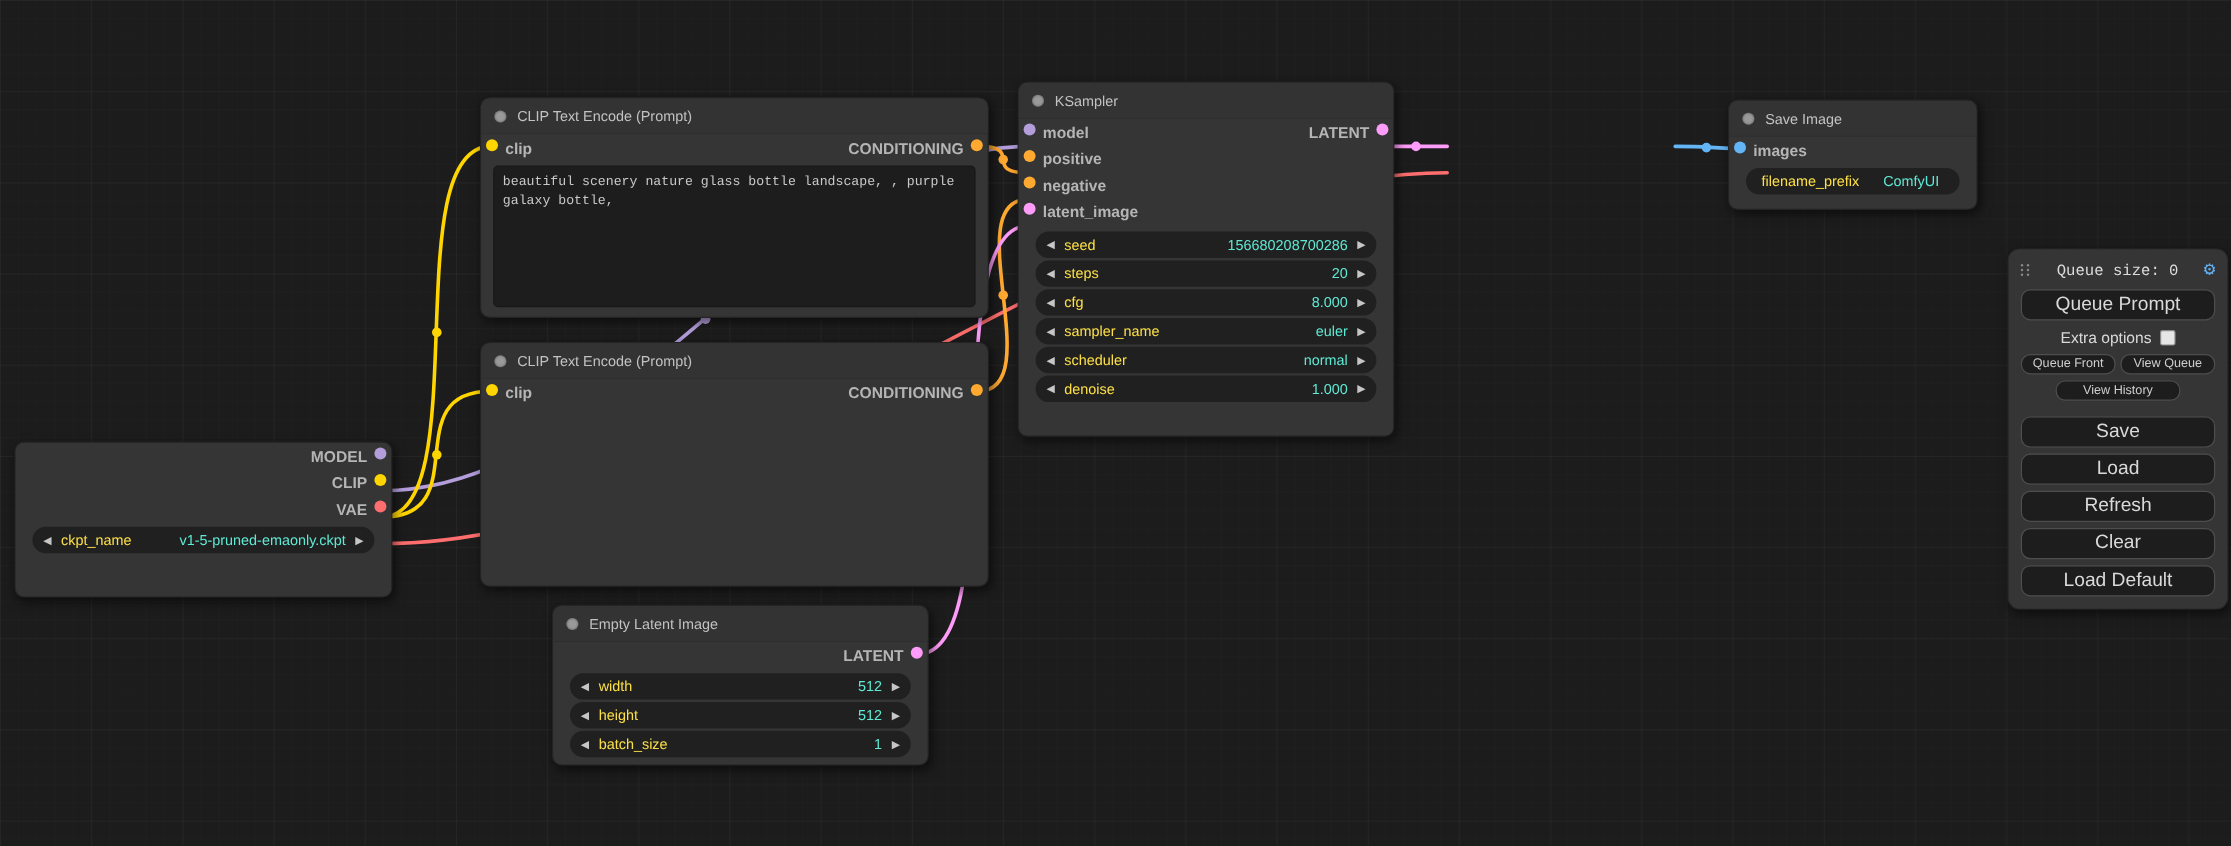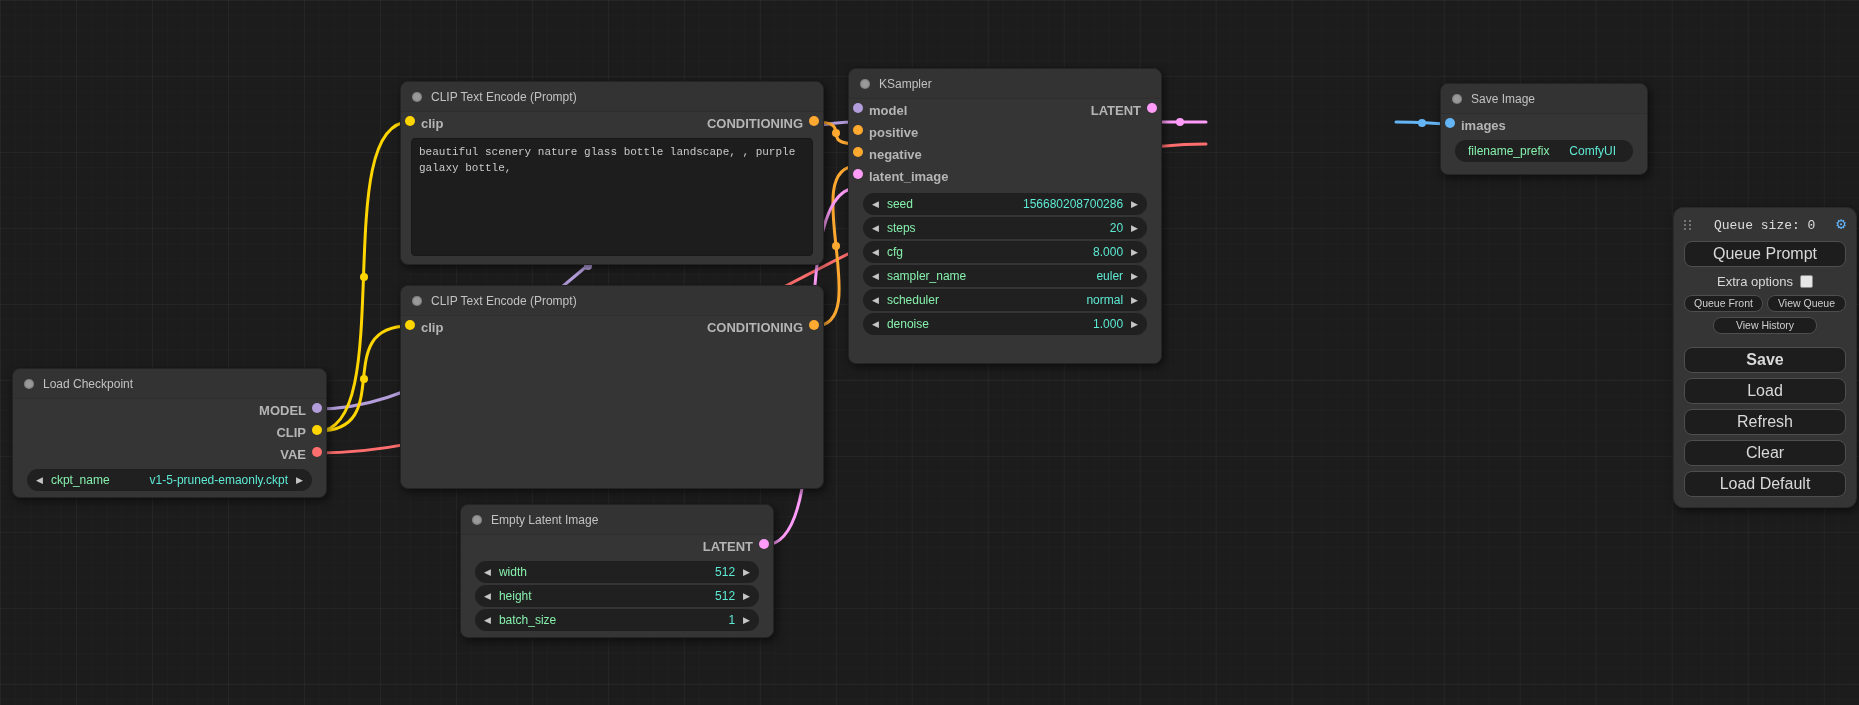--- a/index.html
+++ b/index.html
@@ -40,21 +40,21 @@
   .dot { width: 10px; height: 10px; border-radius: 50%; background: #888; flex: none; }
   .slot-label { color: #b5b5b5; font-size: 13px; white-space: nowrap; }
 
   .widgets { margin: 4px 14px 0; display: flex; flex-direction: column; gap: 2px; }
   .widgets.wt6 { margin-top: 6px; }
   .widget {
     height: 22px; background: #202020; border-radius: 11px;
     display: flex; align-items: center; padding: 0 9px; font-size: 12px; white-space: nowrap;
   }
   .arrow { color: #c6c6c6; font-size: 9px; line-height: 1; flex: none; }
-  .wlabel { color: #86efac; margin-left: 8px; }
+  .wlabel { color: #fde047; margin-left: 8px; }
   .widget.noarrow .wlabel { margin-left: 4px; }
   .wvalue { color: #5eead4; margin-left: auto; margin-right: 8px; }
   .widget .arrow + .wlabel { }
   .toggle-dot { width: 10px; height: 10px; border-radius: 50%; background: #8699b0; flex: none; margin-right: 1px; }
 
   textarea.ta {
     display: block; margin: 4px 10px 0; width: calc(100% - 20px);
     background: #1d1d1d; border: 1px solid #181818; border-radius: 4px;
     color: #c9c9c9; font-family: "Liberation Mono", monospace; font-size: 11px;
     padding: 6px 7px; resize: none; outline: none; line-height: 1.45;
@@ -87,21 +87,21 @@
   .extra-row { display: flex; align-items: center; justify-content: center; gap: 7px; color: #d9d9d9; font-size: 13px; height: 18px; }
   .checkbox { width: 13px; height: 13px; background: #e6e6e6; border: 1px solid #8a8a8a; border-radius: 2px; cursor: pointer; }
   .small-row { display: flex; gap: 4px; }
   .small-row.center { justify-content: center; }
   .btn-small {
     flex: 1; height: 17px; background: #1d1d1d; color: #cfcfcf;
     border: 1px solid #4e4e4e; border-radius: 8px; font-size: 10.5px; line-height: 1; padding: 0 4px;
     white-space: nowrap;
   }
   .small-row.center .btn-small { flex: 0 0 64%; }
-  .mt8 { margin-top: 8px; font-weight: bold; }
+  .mt8 { margin-top: 8px; }
 </style>
 </head>
 <body>
 
 <div class="canvas">
 
   <svg id="links" width="1859" height="705">
     <path d="M318,409 C518,409 657,122 857,122" stroke="#B39DDB"></path>
     <circle cx="588" cy="266" r="4" fill="#B39DDB"></circle>
 
@@ -124,24 +124,20 @@
     <circle cx="811" cy="367" r="4" fill="#FF9CF9"></circle>
 
     <path d="M1153,122 C1183,122 1176,122 1206,122" stroke="#FF9CF9"></path>
     <circle cx="1180" cy="122" r="4" fill="#FF9CF9"></circle>
 
     <path d="M1396,122 C1426,122 1419,123 1449,124" stroke="#64B5F6"></path>
     <circle cx="1422" cy="123" r="4" fill="#64B5F6"></circle>
   </svg>
 
   <div class="node" style="left:12px; top:368px; width:315px; height:130px">
-    <div class="nheader">
-      <span class="cdot"></span>
-      <span class="ntitle">Load Checkpoint</span>
-    </div>
     <div class="row end">
       <div class="slot-out">
         <span class="slot-label">MODEL</span>
         <span class="dot" style="background: rgb(179, 157, 219);"></span>
       </div>
     </div>
     <div class="row end">
       <div class="slot-out">
         <span class="slot-label">CLIP</span>
         <span class="dot" style="background: rgb(255, 213, 0);"></span>

